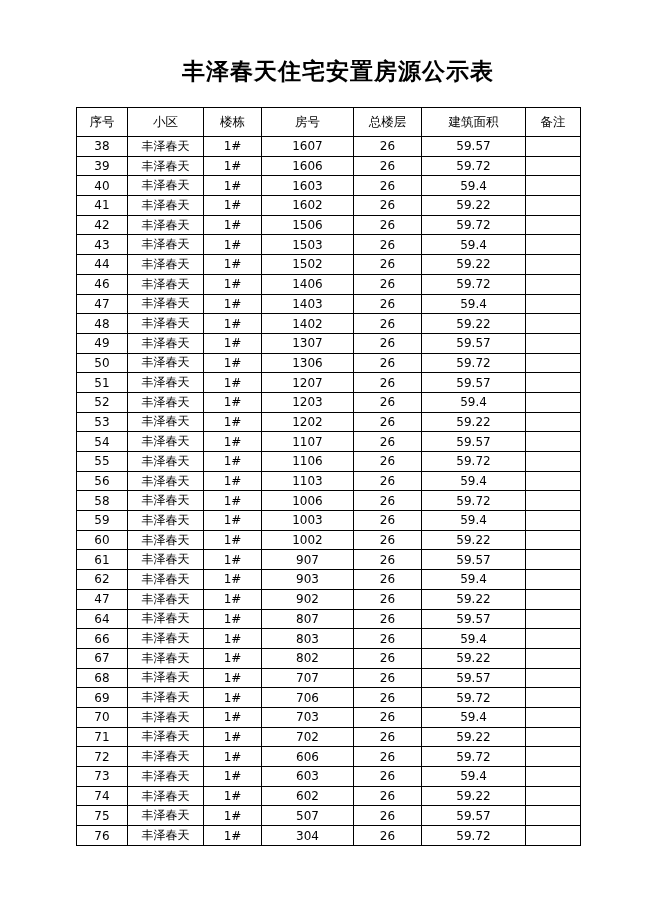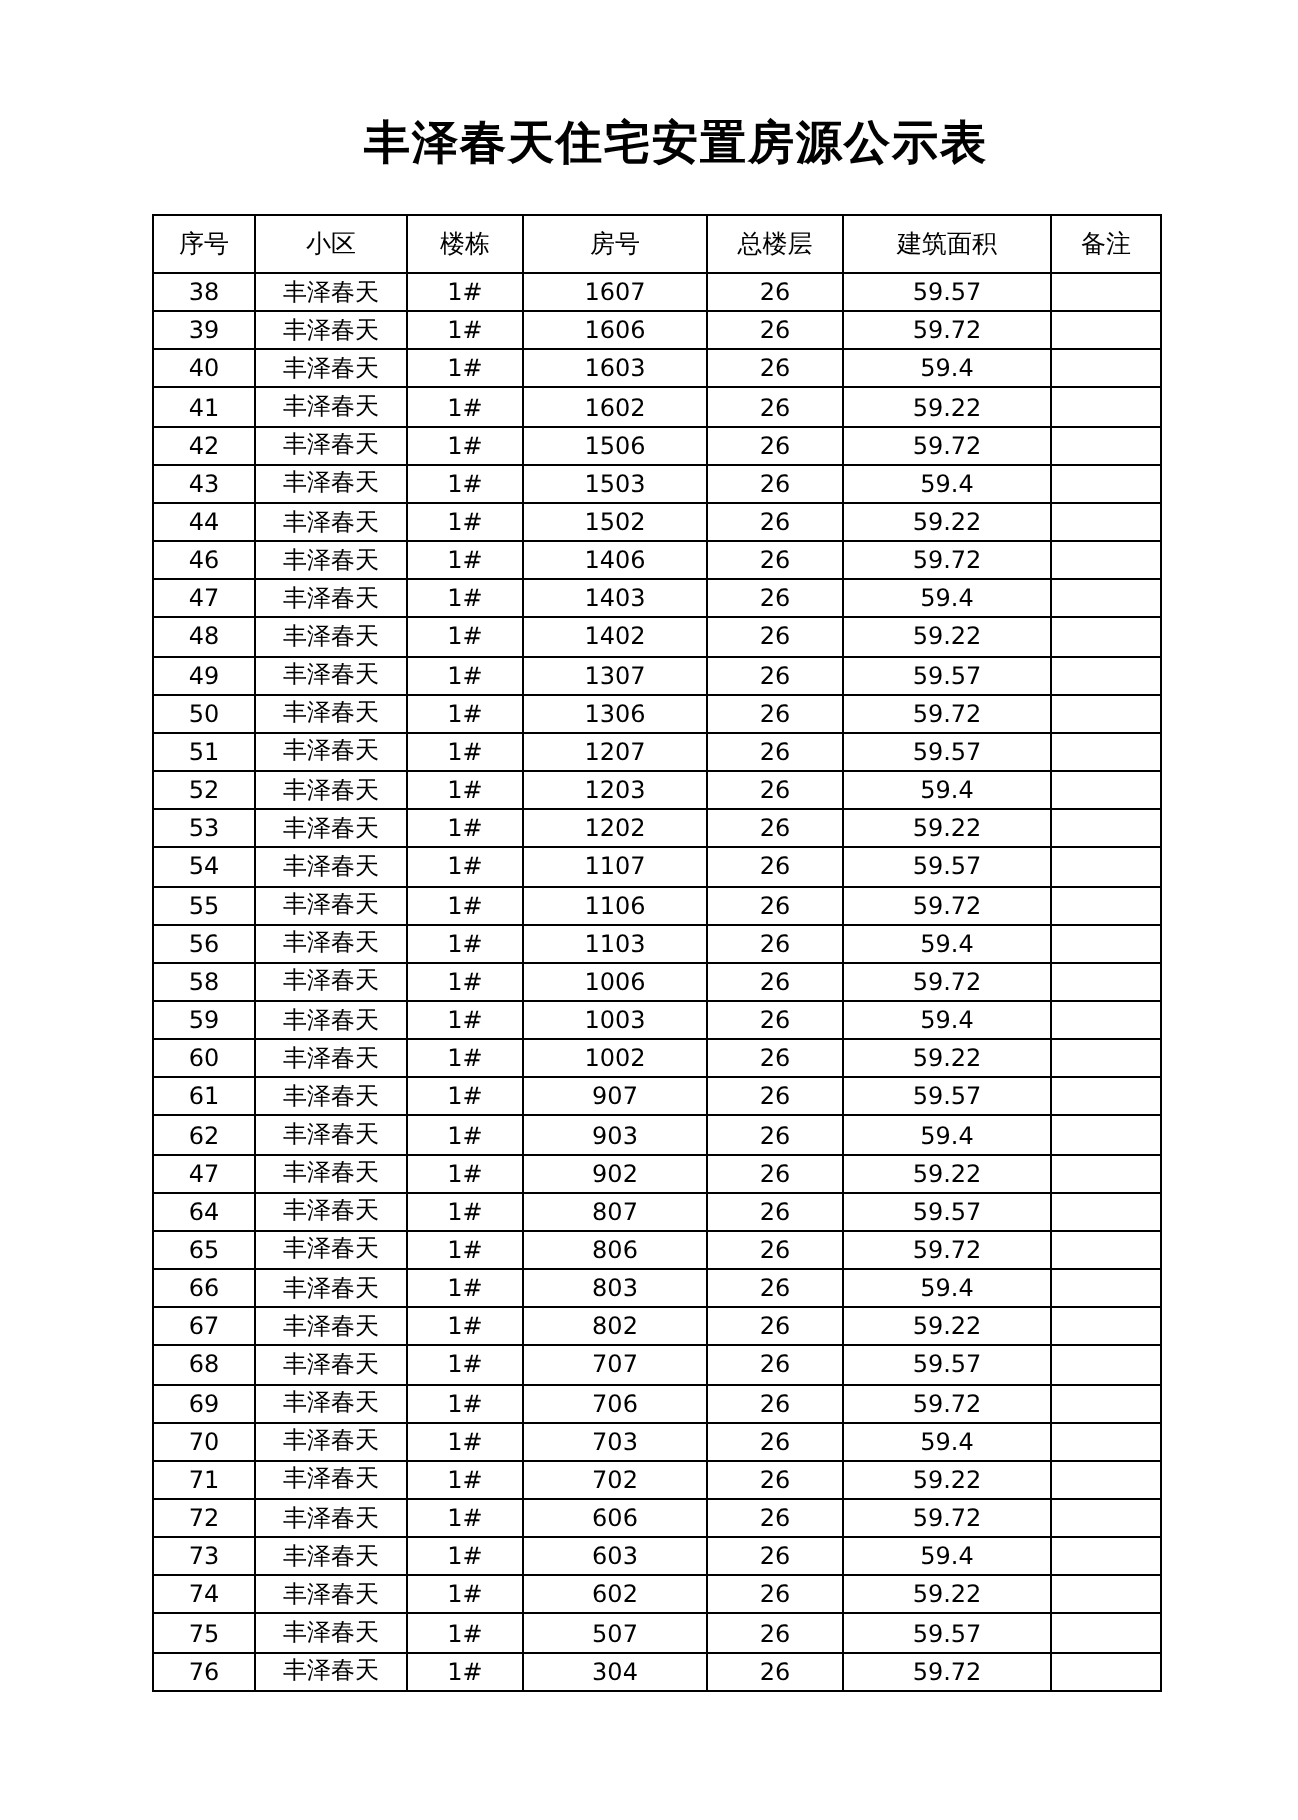--- a/index.html
+++ b/index.html
@@ -307,29 +307,20 @@
         <tr>
           <td>64</td>
           <td>丰泽春天</td>
           <td>1#</td>
           <td>807</td>
           <td>26</td>
           <td>59.57</td>
           <td></td>
         </tr>
         <tr>
-          <td>65</td>
-          <td>丰泽春天</td>
-          <td>1#</td>
-          <td>806</td>
-          <td>26</td>
-          <td>59.72</td>
-          <td></td>
-        </tr>
-        <tr>
           <td>66</td>
           <td>丰泽春天</td>
           <td>1#</td>
           <td>803</td>
           <td>26</td>
           <td>59.4</td>
           <td></td>
         </tr>
         <tr>
           <td>67</td>

